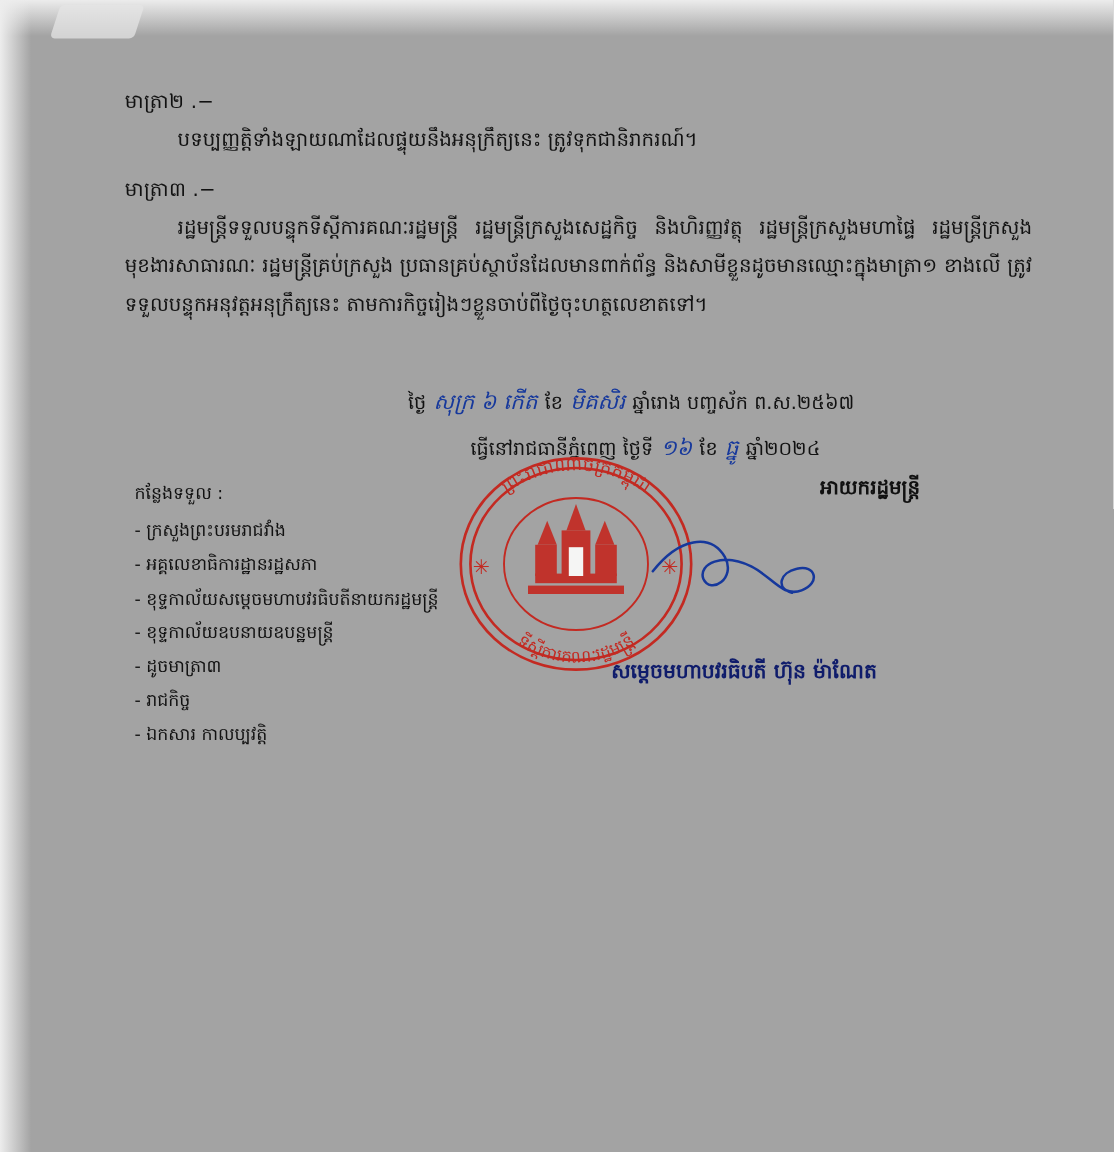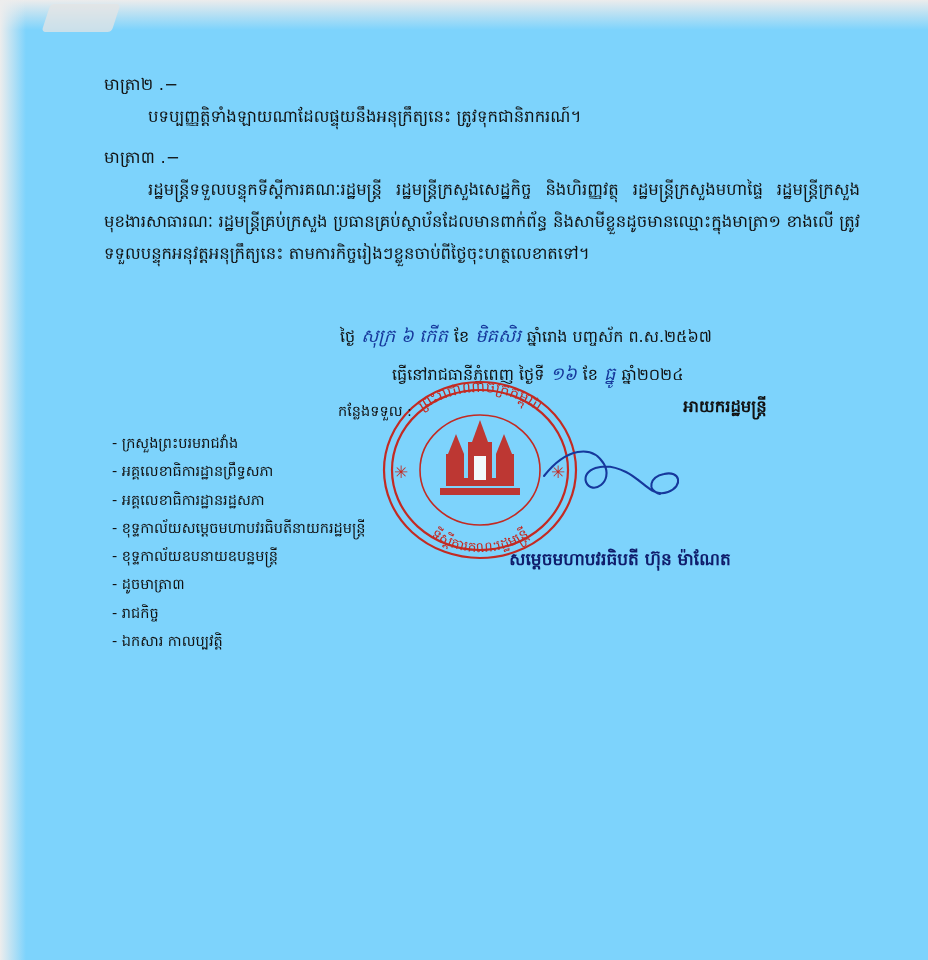--- a/index.html
+++ b/index.html
@@ -16,21 +16,21 @@
     color: #111111;
   }
 
   
   .page-sheet {
     position: absolute;
     left: 0;
     top: 0;
     width: 928px;
     height: 960px;
-    background: #7dd3fc;
+    background: #a3a3a3;
   }
 
   
   .scan-shade-top {
     position: absolute;
     left: 0; top: 0;
     width: 928px; height: 30px;
     background: linear-gradient(to bottom, #ececec, rgba(255,255,255,0));
     pointer-events: none;
   }
@@ -150,21 +150,20 @@
   
   .cc-block {
     position: absolute;
     left: 112px;
     top: 402px;
     width: 300px;
   }
   .cc-title {
     font-size: 14.5px;
     margin: 0 0 6px 0;
-    text-align: right;
   }
   .cc-list {
     list-style: none;
     margin: 0;
     padding: 0;
   }
   .cc-list li {
     font-size: 14.5px;
     line-height: 1.95;
     white-space: nowrap;
@@ -251,21 +250,20 @@
   <svg class="sign-scribble" viewBox="0 0 160 90">
     <path d="M4 46 C26 18, 52 14, 64 34 C74 52, 52 66, 46 52 C42 40, 62 30, 86 42 C104 51, 112 68, 128 62 C144 56, 140 40, 124 44 C110 47, 106 60, 120 64" fill="none" stroke="#16389c" stroke-width="2.1" stroke-linecap="round"></path>
   </svg>
 
   <div class="sign-name">សម្តេចមហាបវរធិបតី ហ៊ុន ម៉ាណែត</div>
 
   <div class="cc-block">
     <p class="cc-title">កន្លែងទទួល :</p>
     <ul class="cc-list">
       <li>- ក្រសួងព្រះបរមរាជវាំង</li>
-      <li>- អគ្គលេខាធិការដ្ឋានព្រឹទ្ធសភា</li>
       <li>- អគ្គលេខាធិការដ្ឋានរដ្ឋសភា</li>
       <li>- ខុទ្ទកាល័យសម្តេចមហាបវរធិបតីនាយករដ្ឋមន្ត្រី</li>
       <li>- ខុទ្ទកាល័យឧបនាយឧបន្ឋមន្ត្រី</li>
       <li>- ដូចមាត្រា៣</li>
       <li>- រាជកិច្ច</li>
       <li>- ឯកសារ កាលប្បវត្តិ</li>
     </ul>
   </div>
 
 </div>

